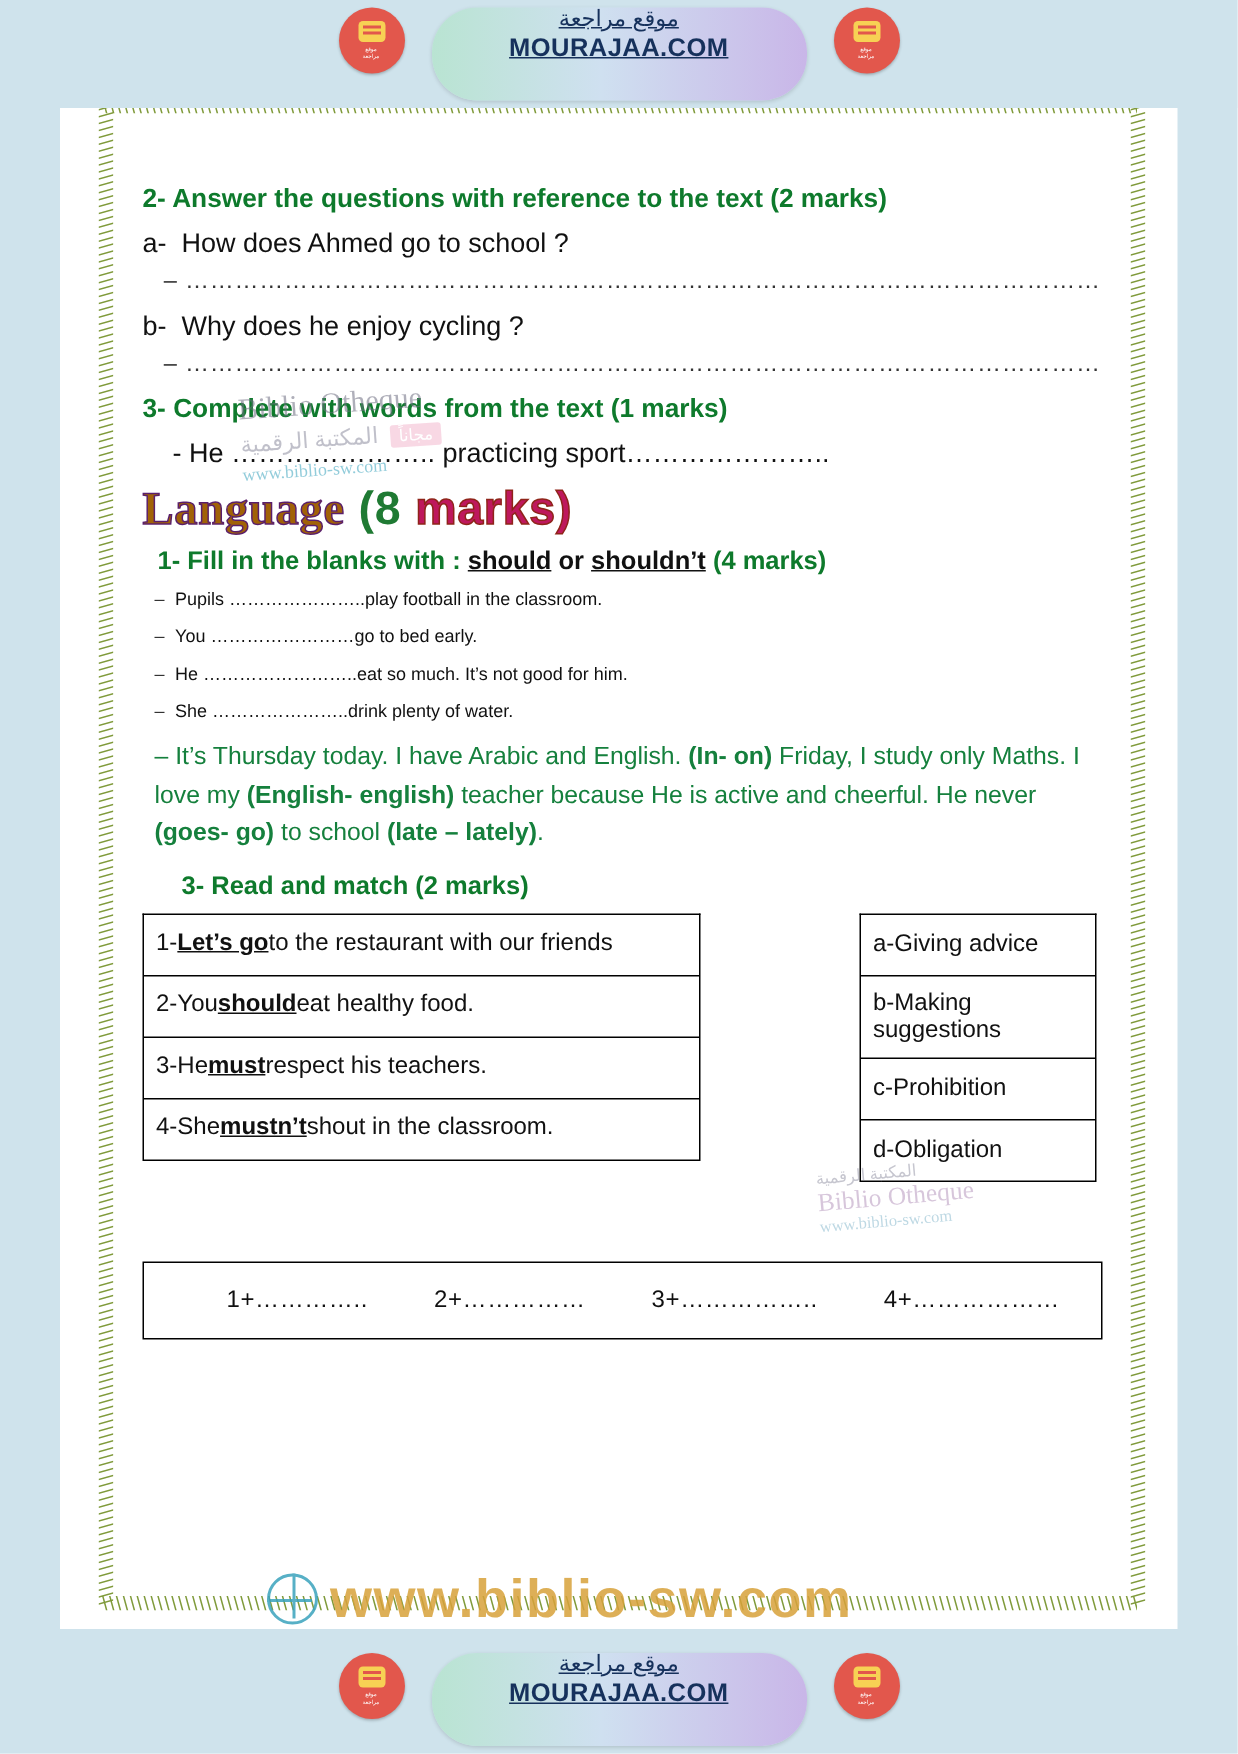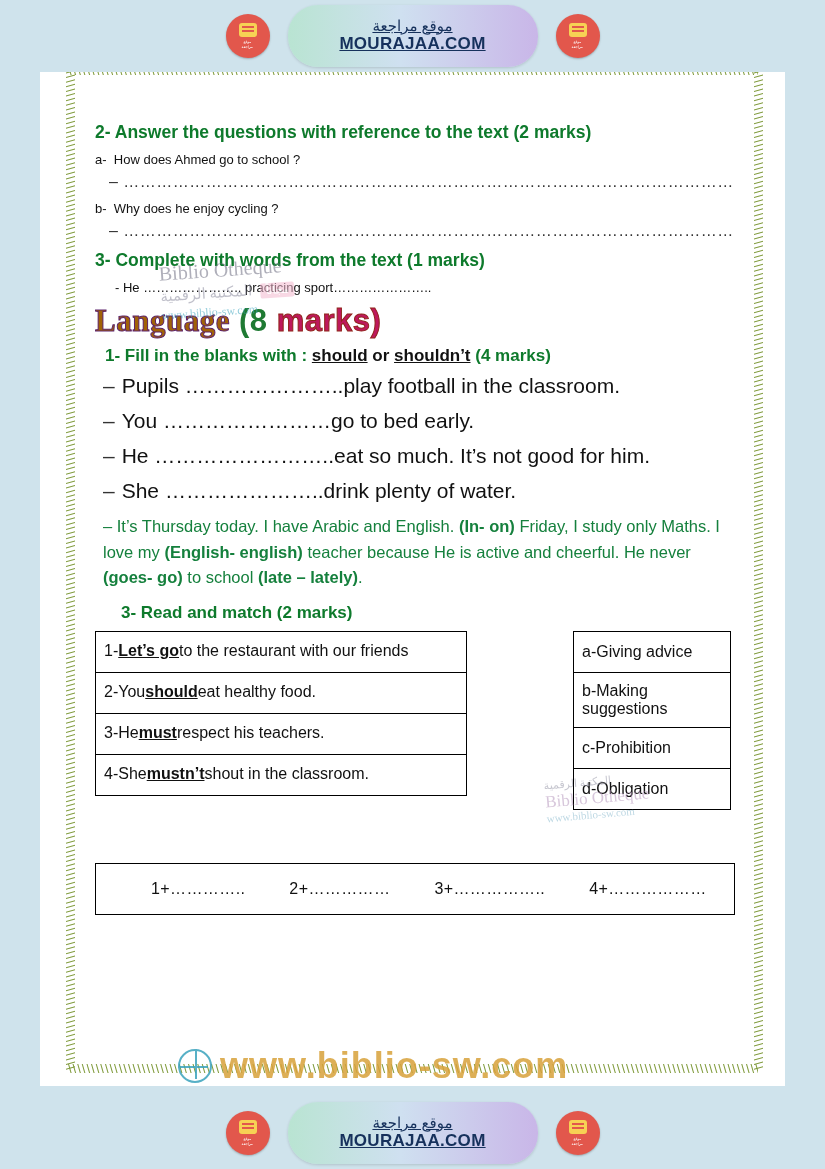--- a/index.html
+++ b/index.html
@@ -30,21 +30,20 @@
   .banner.bottom { bottom: 0; background: #cfe3ec; }
 
   .banner-pill {
     width: 250px;
     height: 62px;
     border-radius: 30px;
     background: linear-gradient(90deg, #b9e4d2 0%, #cfe0f0 45%, #c9b6e8 100%);
     display: flex;
     flex-direction: column;
     align-items: center;
-    justify-content: center;
     position: relative;
     box-shadow: 0 1px 3px rgba(0,0,0,.15);
   }
   .banner-ar {
     font-size: 15px;
     color: #16315c;
     direction: rtl;
     text-decoration: underline;
     line-height: 1.1;
   }
@@ -136,21 +135,21 @@
     color: #111;
   }
 
   .h-green {
     color: #0e7a2c;
     font-weight: bold;
     font-size: 17.5px;
     margin: 0 0 9px 0;
   }
   .q-line {
-    font-size: 13px;
+    font-size: 18px;
     margin: 0 0 6px 0;
     color: #111;
   }
   .dots-line {
     font-size: 16px;
     margin: 0 0 10px 14px;
     color: #333;
     letter-spacing: .5px;
     white-space: nowrap;
     overflow: hidden;
@@ -170,21 +169,21 @@
   .sub-green {
     color: #0e7a2c;
     font-weight: bold;
     font-size: 17px;
     margin: 4px 0 8px 10px;
   }
   .sub-green .u { text-decoration: underline; color: #111; }
   .sub-green .or { color: #111; font-weight: bold; }
 
   .bullet {
-    font-size: 21px;
+    font-size: 12px;
     margin: 0 0 11px 8px;
     color: #111;
   }
   .bullet .dashm { margin-right: 7px; color: #333; }
 
   .para {
     font-size: 16.5px;
     line-height: 1.55;
     margin: 0 0 4px 8px;
     color: #15803d;

